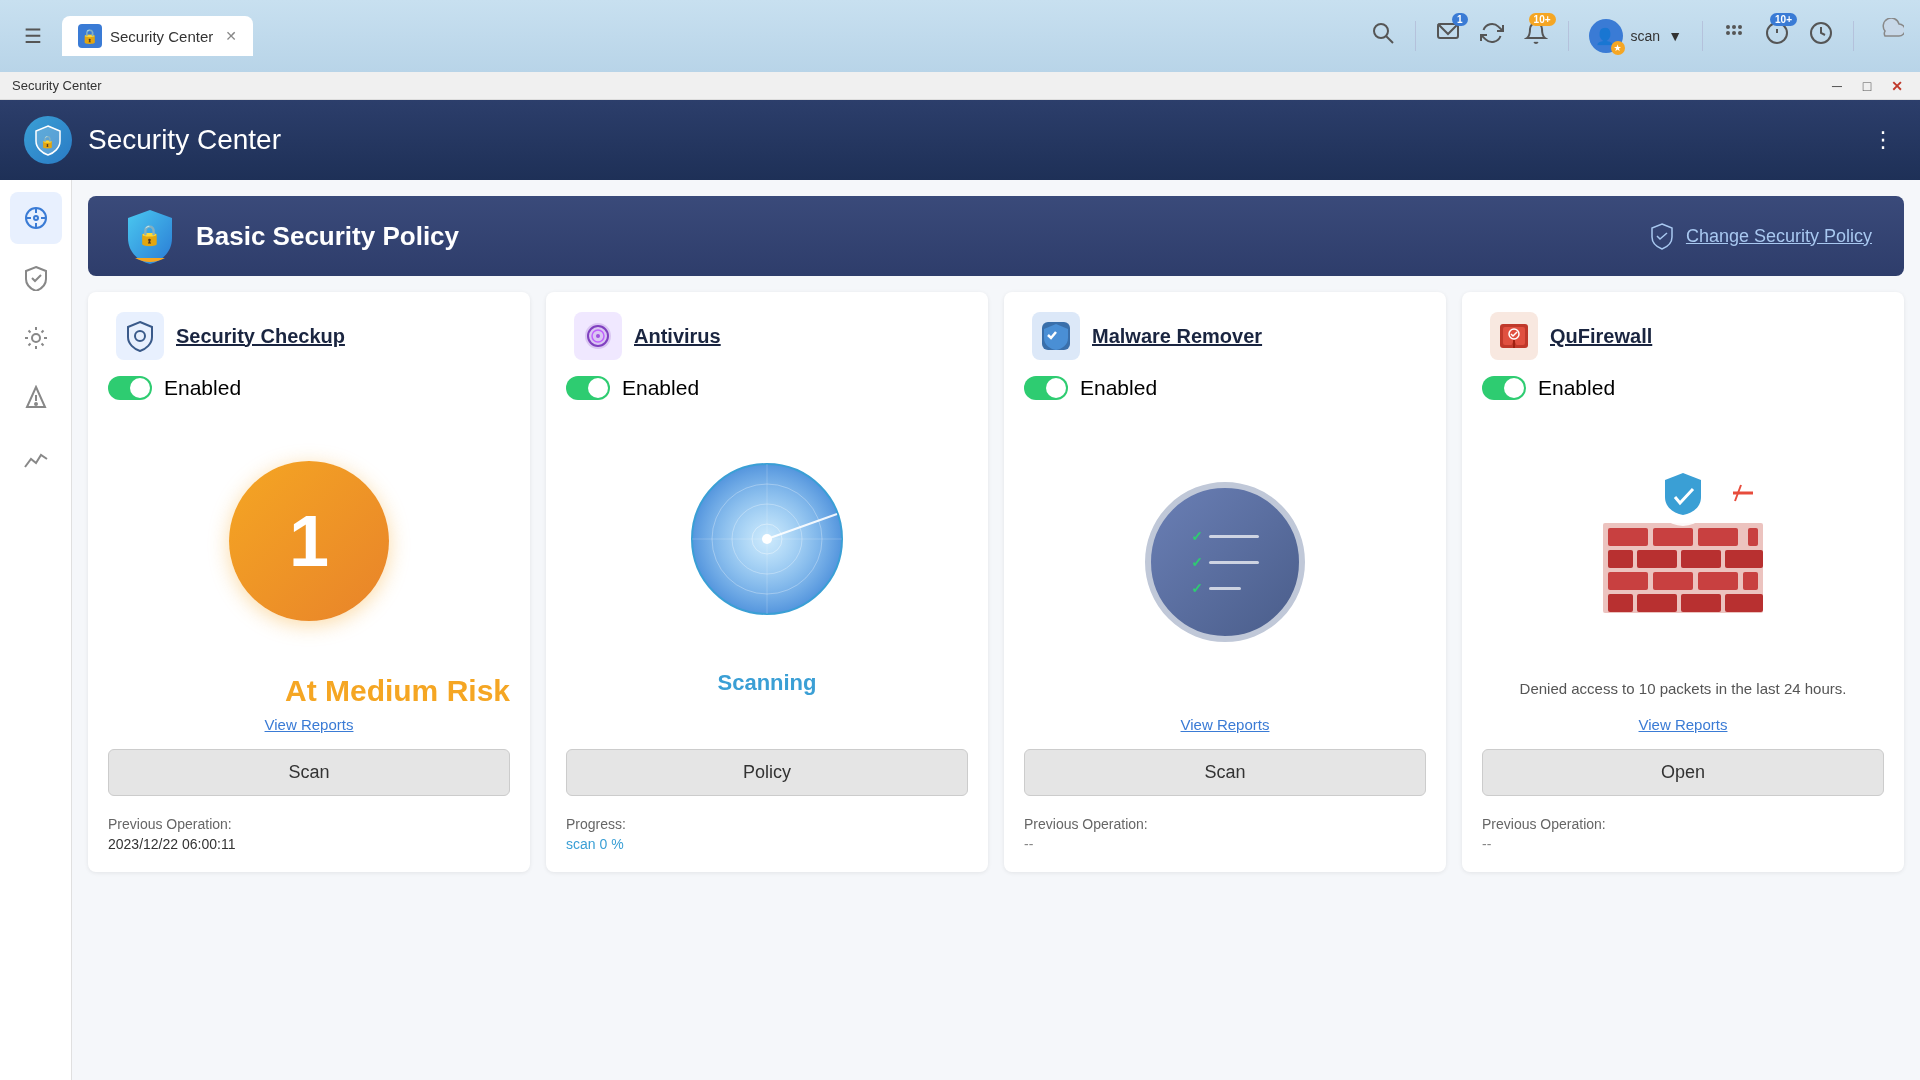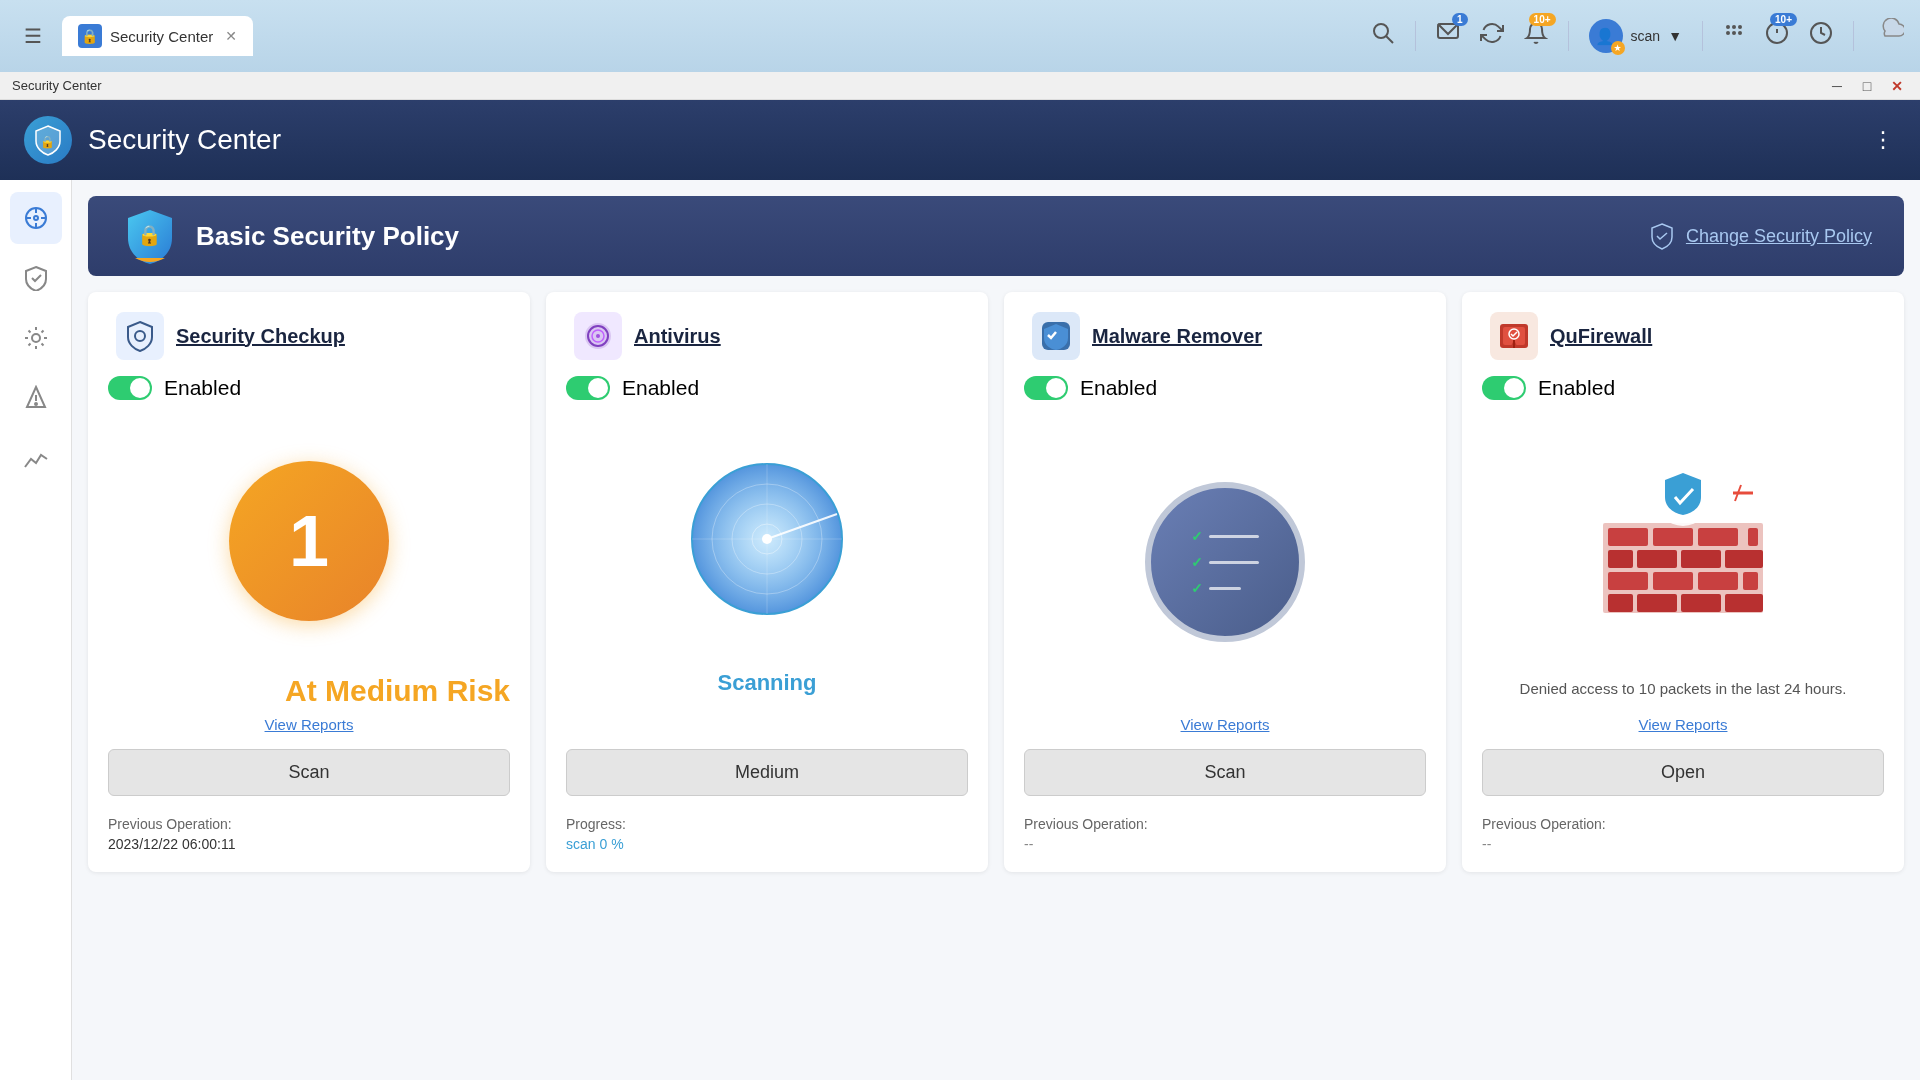--- a/index.html
+++ b/index.html
@@ -677,21 +677,21 @@
             <circle cx="80" cy="80" r="15" fill="none" stroke="rgba(255,255,255,0.4)" stroke-width="1"></circle>
             <line x1="80" y1="5" x2="80" y2="155" stroke="rgba(255,255,255,0.2)" stroke-width="1"></line>
             <line x1="5" y1="80" x2="155" y2="80" stroke="rgba(255,255,255,0.2)" stroke-width="1"></line>
 
             <path d="M80,80 L150,55" stroke="rgba(255,255,255,0.9)" stroke-width="2"></path>
             <circle cx="80" cy="80" r="5" fill="white"></circle>
           </svg>
         </div>
         <div class="status-text-scanning">Scanning</div>
         <div style="height:32px"></div>
-        <button class="action-btn">Medium</button>
+        <button class="action-btn">Policy</button>
         <div class="prev-op-label">Progress:</div>
         <div class="prev-op-value blue">scan 0 %</div>
       </div>
 
       <div class="card">
         <div class="card-header">
           <div class="card-icon" style="background:#dce8f8">
             <svg width="32" height="32" viewBox="0 0 32 32" fill="none">
               <rect x="2" y="2" width="28" height="28" rx="6" fill="#3a6faa"></rect>
               <path d="M16 4 L28 9 L28 18 C28 25 22 29 16 30 C10 29 4 25 4 18 L4 9 Z" fill="#4a8fd5"></path>

